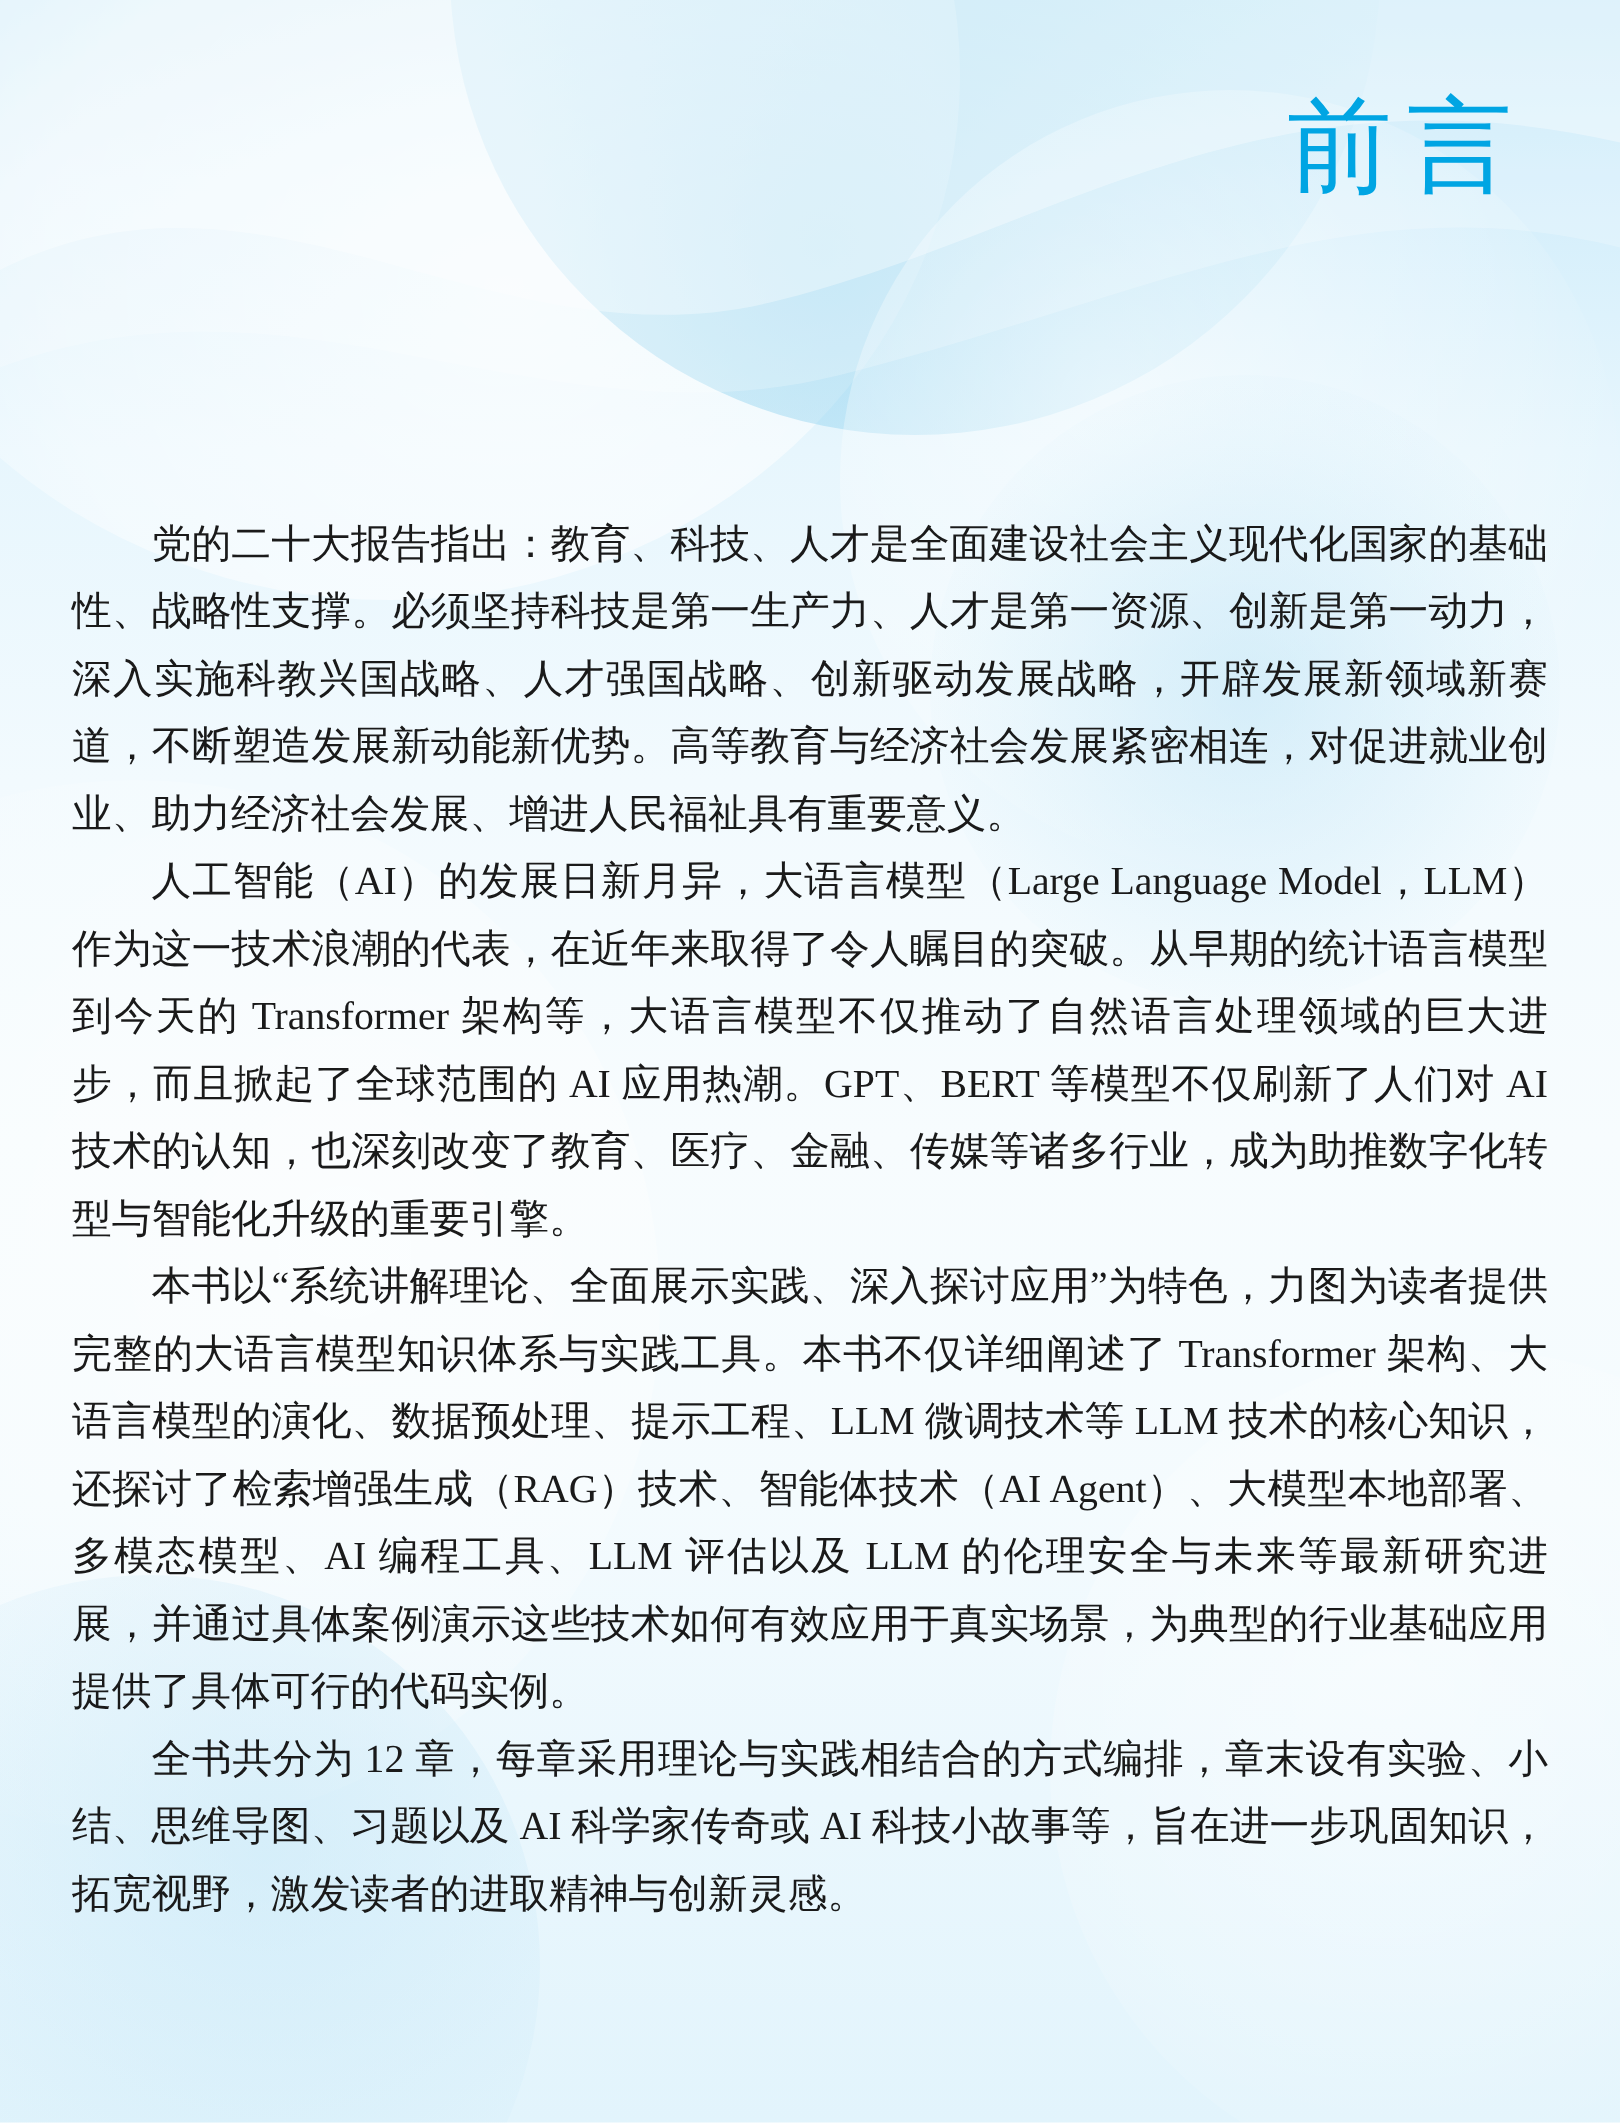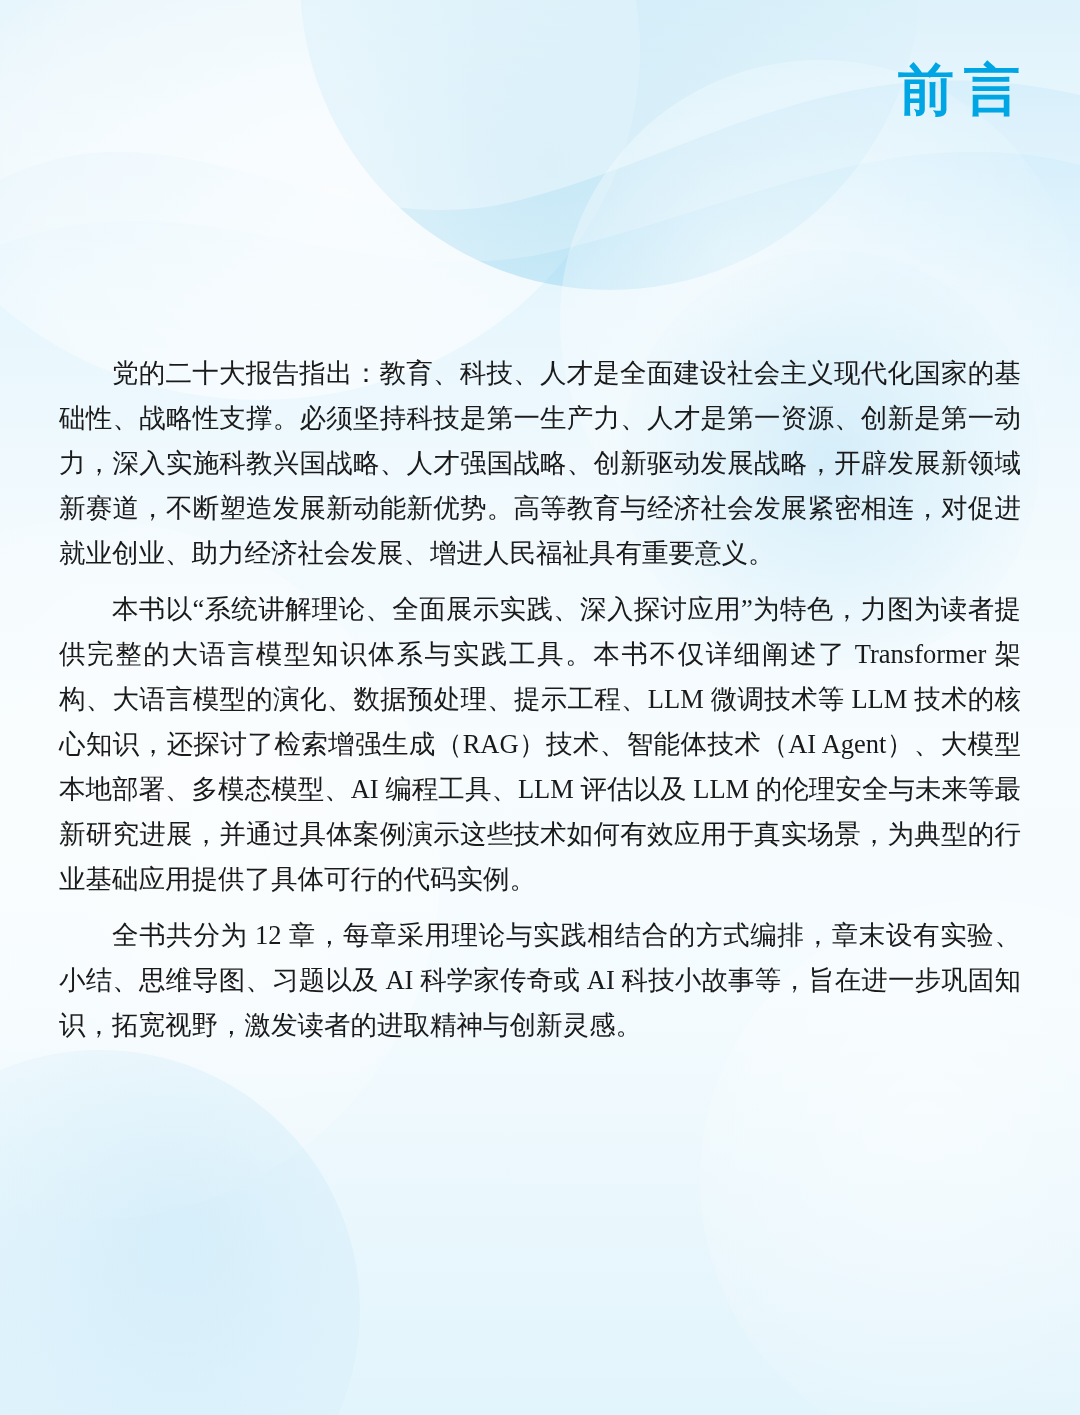--- a/index.html
+++ b/index.html
@@ -71,42 +71,42 @@
     background: radial-gradient(circle at 65% 35%, rgba(190,228,246,0.45) 0%, rgba(215,238,250,0.15) 60%, rgba(255,255,255,0.0) 80%);
   }
   .wave {
     position: absolute;
     left: 0; top: 0;
     width: 1080px; height: 340px;
     pointer-events: none;
   }
   .title {
     position: absolute;
-    right: 50px;
+    right: 62px;
     top: 62px;
     font-family: "DejaVu Sans", sans-serif;
-    font-weight: bold;
-    font-size: 56px;
+    font-weight: normal;
+    font-size: 70px;
     letter-spacing: 10px;
     color: #00a5e3;
     line-height: 1;
   }
   .content {
     position: absolute;
     left: 48px;
     top: 340px;
     width: 984px;
     font-size: 26.5px;
     line-height: 45px;
     color: #1a1a1a;
     text-align: justify;
     text-justify: inter-ideograph;
   }
   .content p {
-    margin: 11px;
+    margin: 0;
     text-indent: 2em;
   }
 </style>
 </head>
 <body>
 
 <div class="page">
 
   <div class="bubble b1"></div>
   <div class="bubble b2"></div>
@@ -118,18 +118,19 @@
 
   <svg class="wave" viewBox="0 0 1080 340" preserveAspectRatio="none">
     <path d="M0,180 C180,90 330,250 520,200 C700,155 840,40 1080,95 L1080,0 L0,0 Z" fill="rgba(255,255,255,0.35)"></path>
     <path d="M0,245 C200,170 360,300 560,250 C760,200 900,120 1080,165 L1080,0 L0,0 Z" fill="rgba(255,255,255,0.22)"></path>
   </svg>
 
   <div class="title">前言</div>
 
   <div class="content">
     <p>党的二十大报告指出：教育、科技、人才是全面建设社会主义现代化国家的基础性、战略性支撑。必须坚持科技是第一生产力、人才是第一资源、创新是第一动力，深入实施科教兴国战略、人才强国战略、创新驱动发展战略，开辟发展新领域新赛道，不断塑造发展新动能新优势。高等教育与经济社会发展紧密相连，对促进就业创业、助力经济社会发展、增进人民福祉具有重要意义。</p>
+    <p>人工智能（AI）的发展日新月异，大语言模型（Large Language Model，LLM）作为这一技术浪潮的代表，在近年来取得了令人瞩目的突破。从早期的统计语言模型到今天的 Transformer 架构等，大语言模型不仅推动了自然语言处理领域的巨大进步，而且掀起了全球范围的 AI 应用热潮。GPT、BERT 等模型不仅刷新了人们对 AI 技术的认知，也深刻改变了教育、医疗、金融、传媒等诸多行业，成为助推数字化转型与智能化升级的重要引擎。</p>
     <p>本书以“系统讲解理论、全面展示实践、深入探讨应用”为特色，力图为读者提供完整的大语言模型知识体系与实践工具。本书不仅详细阐述了 Transformer 架构、大语言模型的演化、数据预处理、提示工程、LLM 微调技术等 LLM 技术的核心知识，还探讨了检索增强生成（RAG）技术、智能体技术（AI Agent）、大模型本地部署、多模态模型、AI 编程工具、LLM 评估以及 LLM 的伦理安全与未来等最新研究进展，并通过具体案例演示这些技术如何有效应用于真实场景，为典型的行业基础应用提供了具体可行的代码实例。</p>
     <p>全书共分为 12 章，每章采用理论与实践相结合的方式编排，章末设有实验、小结、思维导图、习题以及 AI 科学家传奇或 AI 科技小故事等，旨在进一步巩固知识，拓宽视野，激发读者的进取精神与创新灵感。</p>
 
   </div>
 
 </div>
 
 </body></html>

